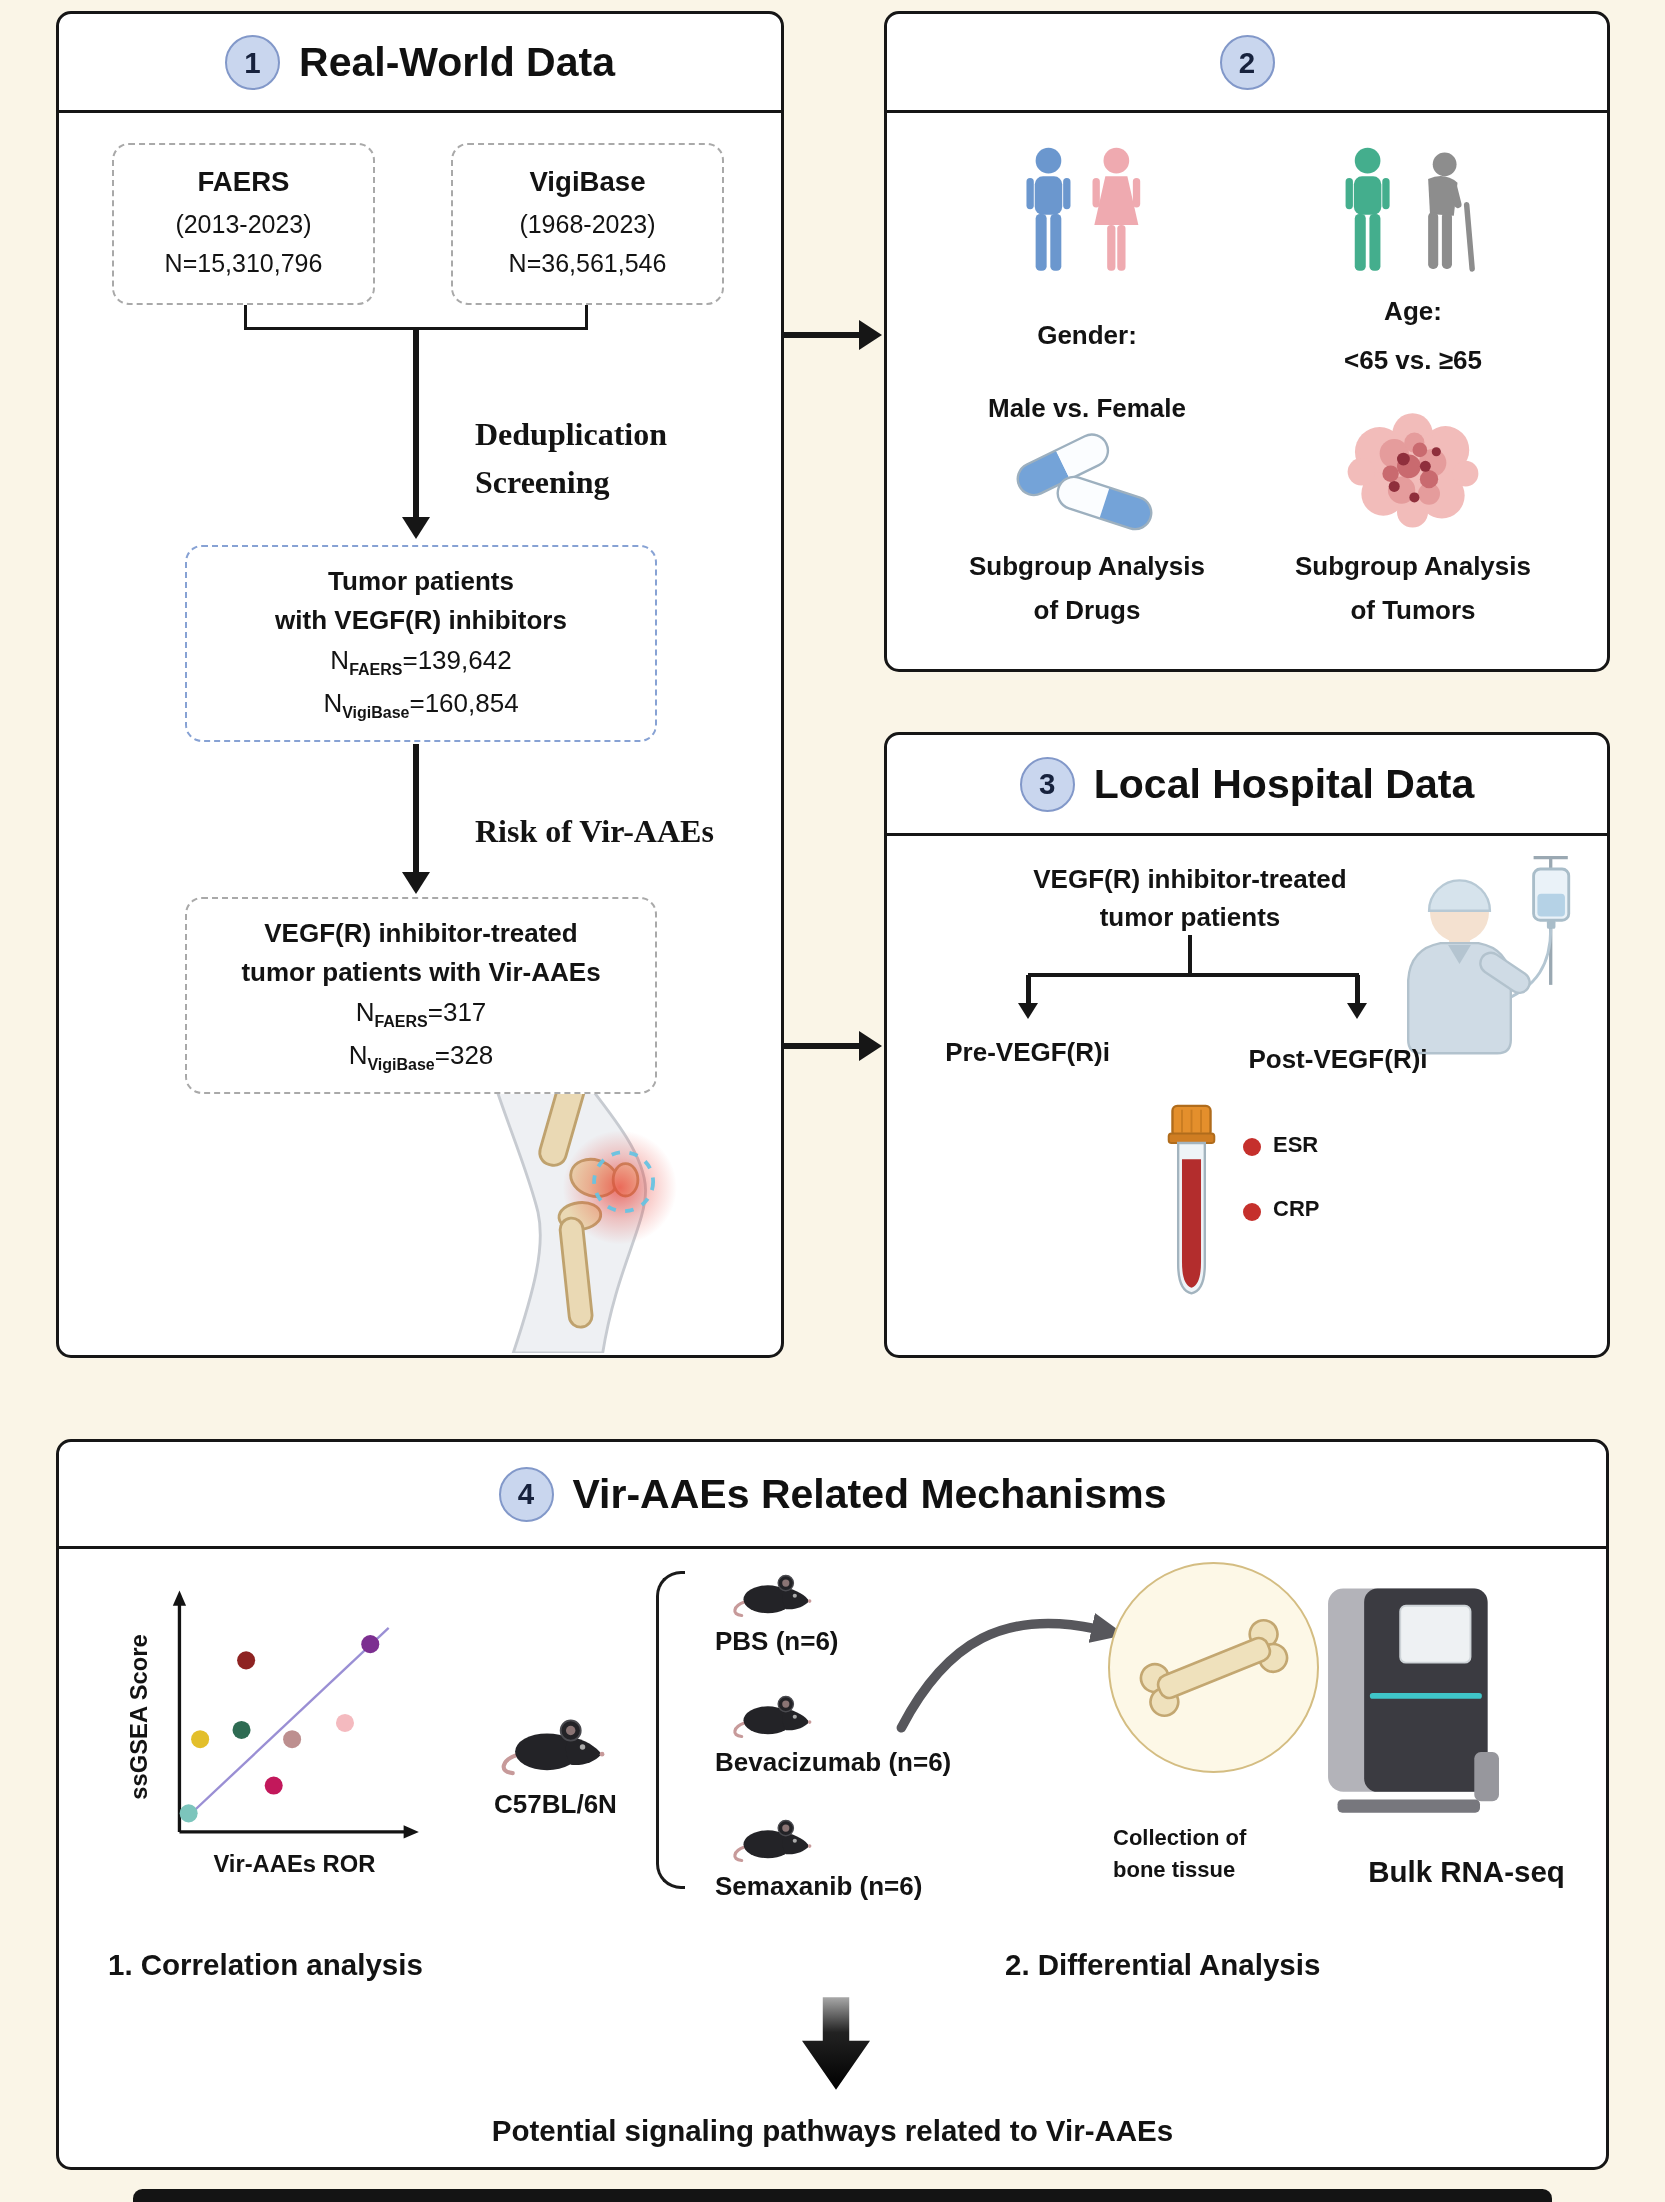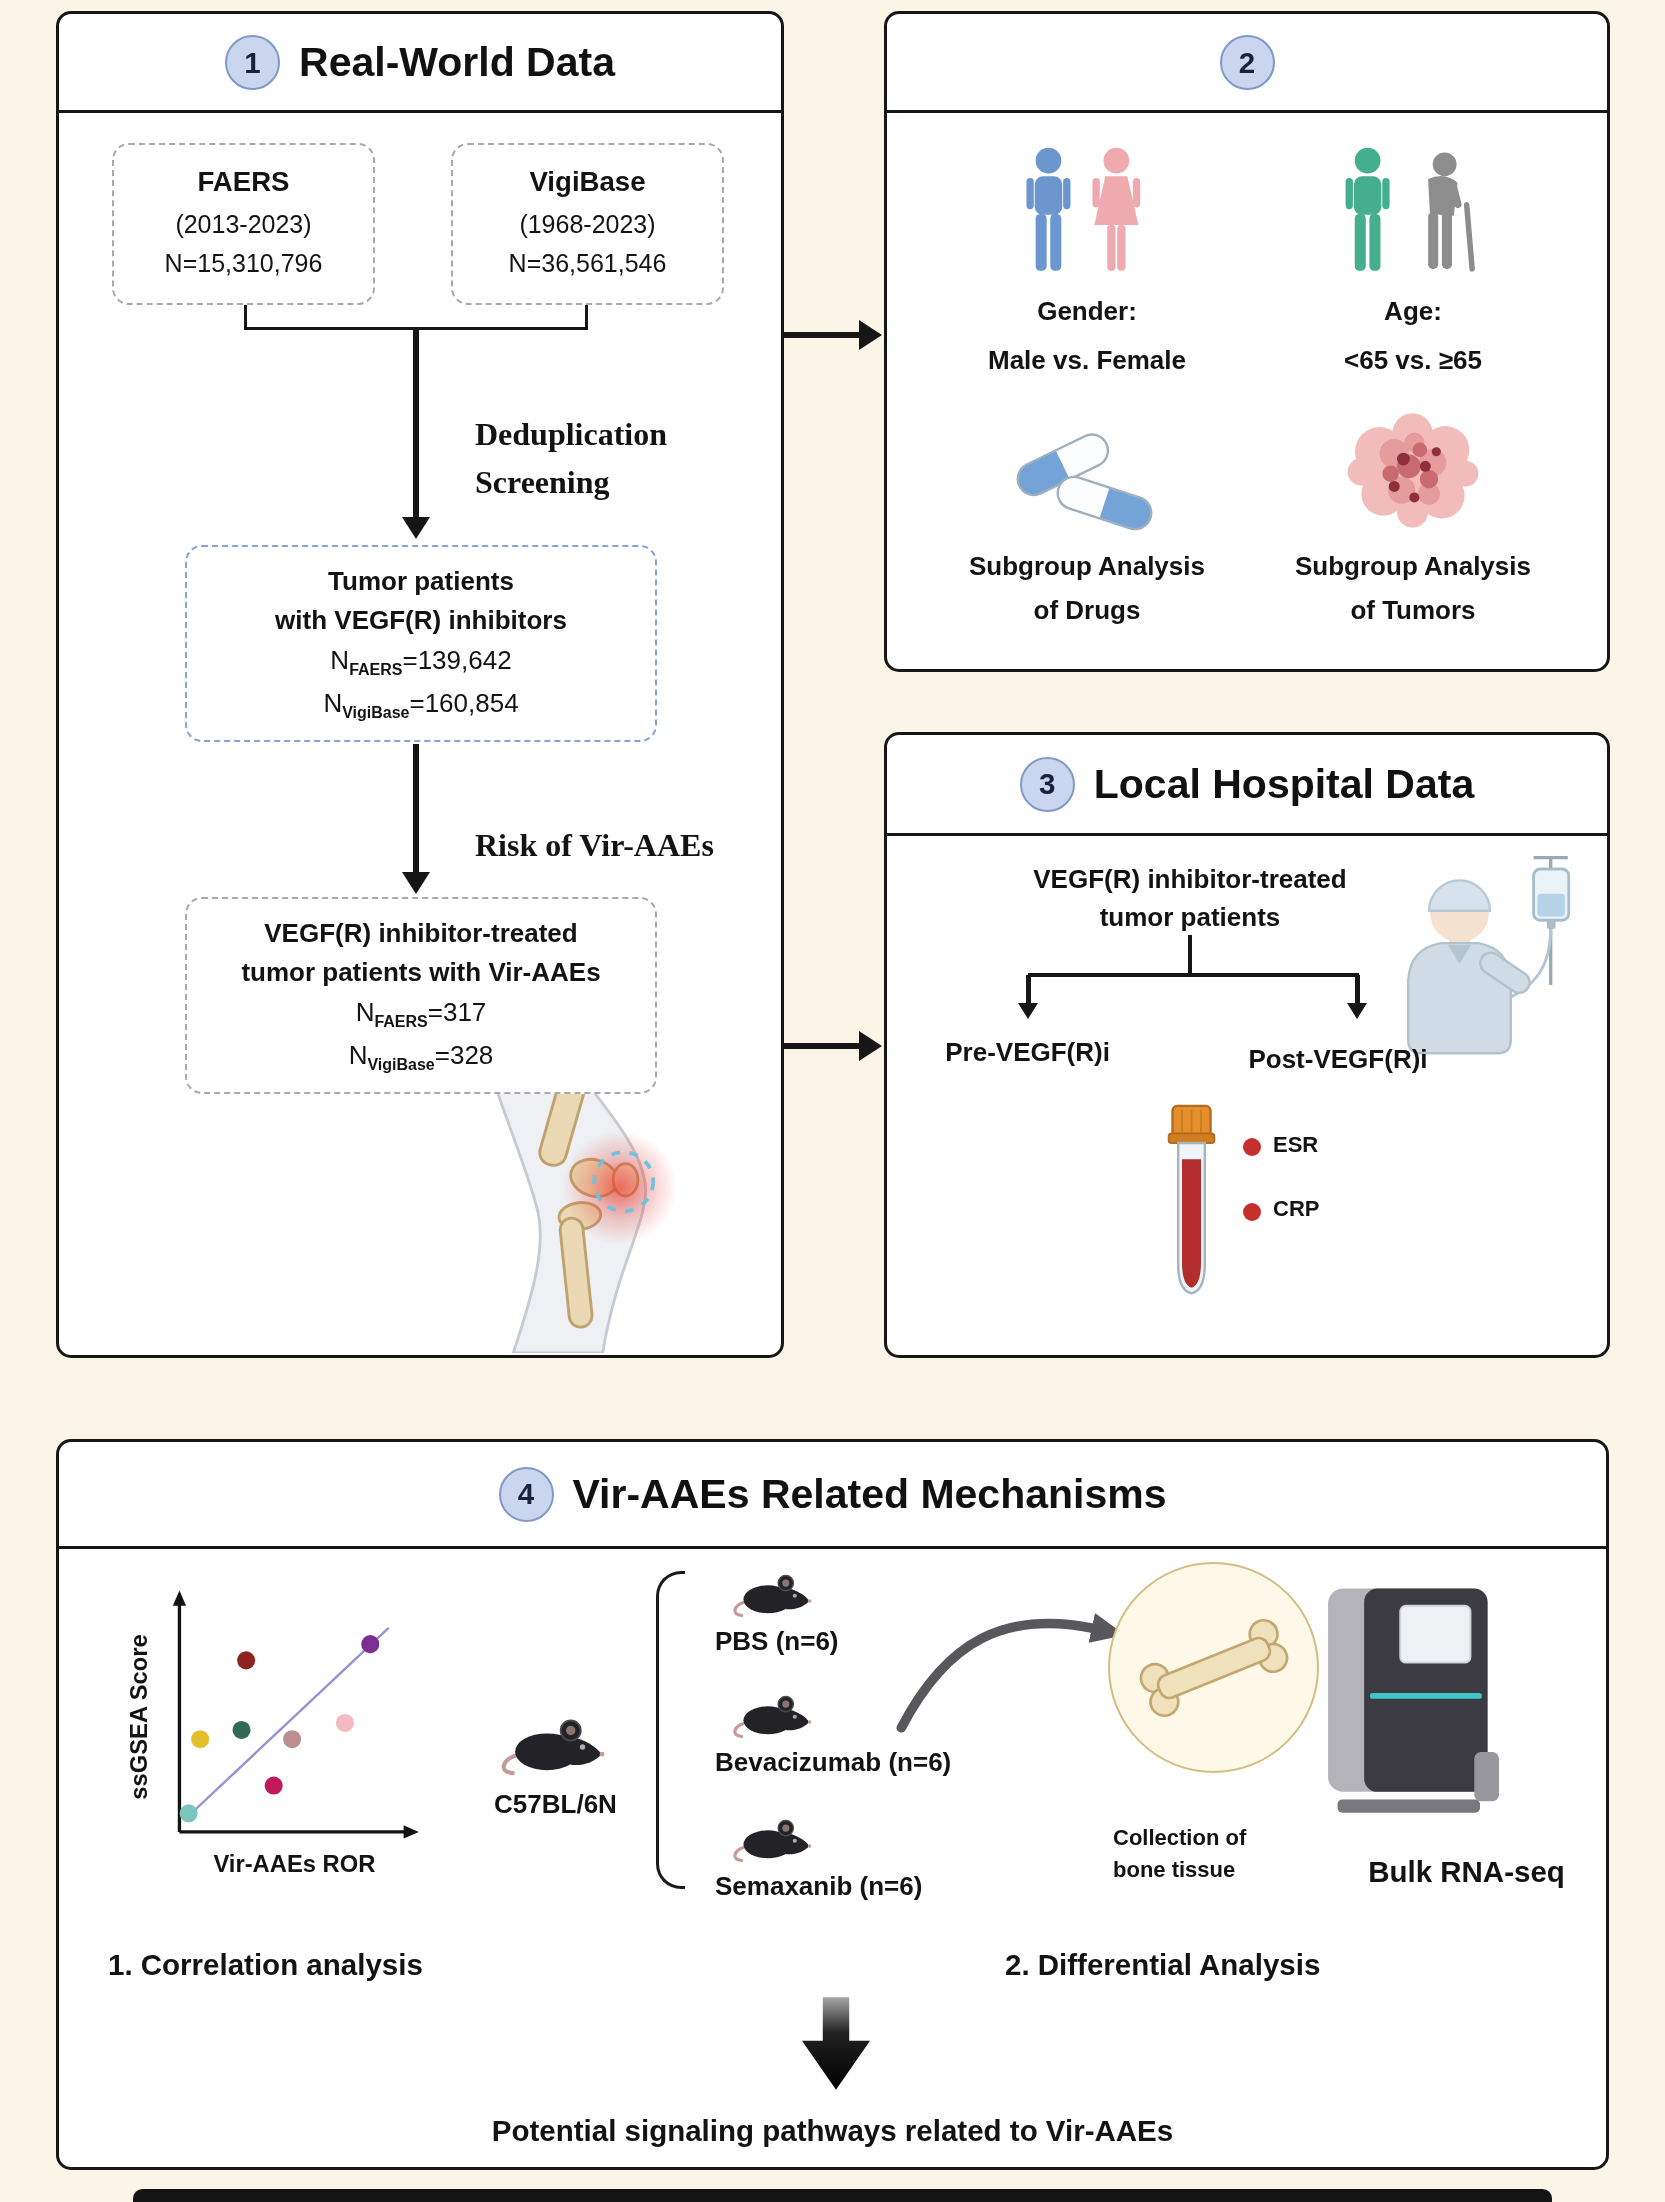--- a/index.html
+++ b/index.html
@@ -163,39 +163,39 @@
   </div>
 
   <div class="dashed-box blue" style="left:126px; top:531px; width:472px; height:197px;">
     <div class="box-head">Tumor patients</div>
     <div class="box-head">with VEGF(R) inhibitors</div>
     <div class="n-line"><span>N</span><sub>FAERS</sub><span>=139,642</span></div>
     <div class="n-line"><span>N</span><sub>VigiBase</sub><span>=160,854</span></div>
   </div>
 
   <div class="v-arrow" style="left:354px; top:730px; height:129px;"></div>
-  <div class="side-label" style="left:416px; top:793px;margin-top:14px;">Risk of Vir-AAEs</div>
+  <div class="side-label" style="left:416px; top:793px;">Risk of Vir-AAEs</div>
 
   <div class="dashed-box" style="left:126px; top:883px; width:472px; height:197px;">
     <div class="box-head">VEGF(R) inhibitor-treated</div>
     <div class="box-head">tumor patients with Vir-AAEs</div>
     <div class="n-line"><span>N</span><sub>FAERS</sub><span>=317</span></div>
     <div class="n-line"><span>N</span><sub>VigiBase</sub><span>=328</span></div>
   </div>
 </section>
 
 <div class="h-arrow" style="left:784px; top:332px; width:76px;"></div>
 <div class="h-arrow" style="left:784px; top:1043px; width:76px;"></div>
 
 <section class="panel" style="left:884px; top:11.4px; width:726px; height:661px;">
   <header class="panel-header" style="height:99px;">
     <span class="num-circle">2</span>
   </header>
 
-  <div class="p2-cell" style="left:43px; top:122px;">
+  <div class="p2-cell" style="left:43px; top:122px;gap:24px;">
     <div class="icon-box">
       <svg width="152" height="133" viewBox="0 0 160 145">
         <g fill="#6b97ce">
           <circle cx="38" cy="16" r="14"></circle>
           <rect x="23" y="33" width="30" height="42" rx="9"></rect>
           <rect x="14" y="35" width="8" height="34" rx="4"></rect>
           <rect x="54" y="35" width="8" height="34" rx="4"></rect>
           <rect x="24" y="74" width="12" height="62" rx="5"></rect>
           <rect x="40" y="74" width="12" height="62" rx="5"></rect>
         </g>

